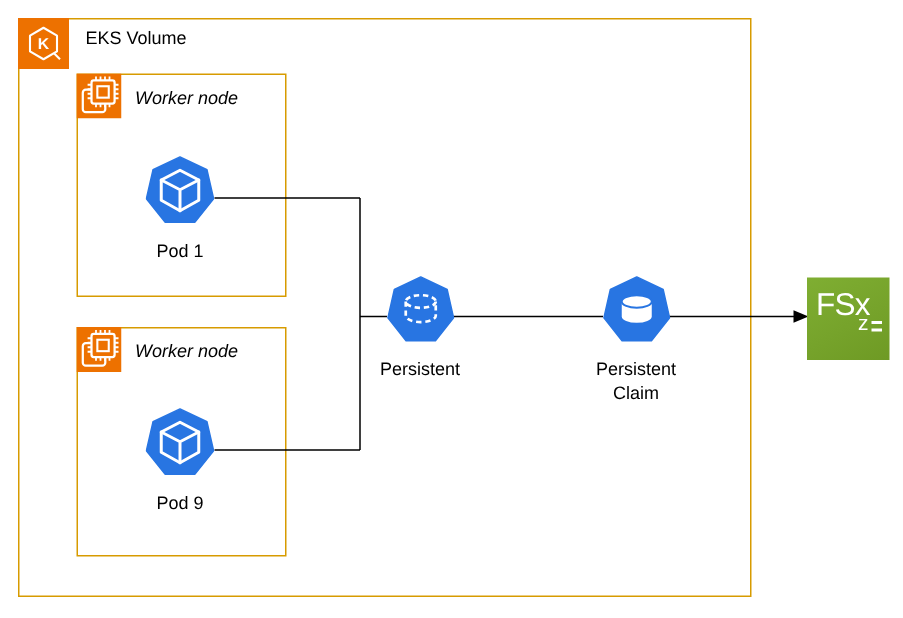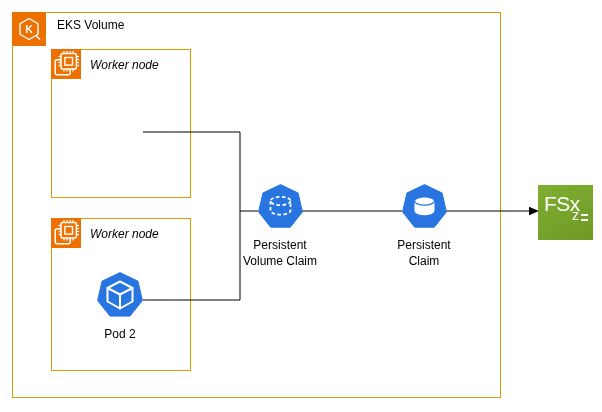--- a/index.html
+++ b/index.html
@@ -71,20 +71,32 @@
             <line x1="25.4" y1="10.5" x2="28" y2="10.5"></line>
           <line x1="25.4" y1="13.5" x2="28" y2="13.5"></line>
             <line x1="25.4" y1="16.5" x2="28" y2="16.5"></line>
         </g>
         <rect x="10" y="4.6" width="15.4" height="15.4" rx="1.5" fill="#ED7100" stroke="#ffffff" stroke-width="1.5"></rect>
         <rect x="13.9" y="8.5" width="7.6" height="7.6" fill="none" stroke="#ffffff" stroke-width="1.4"></rect>
       </svg>
     </span>
     <span class="box-label wn-label">Worker node</span>
 
+    <div class="node pod1">
+      <span>
+        <svg width="46" height="46" viewBox="0 0 46 46">
+          <polygon points="23,0.6 41,9.2 45.4,28.5 33,44.1 13,44.1 0.6,28.5 5,9.2" fill="#2875E2" stroke="#2875E2" stroke-width="1" stroke-linejoin="round"></polygon>
+          <g fill="none" stroke="#ffffff" stroke-width="2" stroke-linejoin="round" stroke-linecap="round">
+            <path d="M23 9.5 L35.5 16 V29.5 L23 36.5 L10.5 29.5 V16 Z"></path>
+            <path d="M10.5 16 L23 22.5 L35.5 16 M23 22.5 V36.5"></path>
+          </g>
+        </svg>
+      </span>
+      <span class="nlabel">Pod 1</span>
+    </div>
   </div>
 
   <div class="box wn2">
     <span class="corner-icon">
       <svg width="30" height="30" viewBox="0 0 30 30">
         <rect width="30" height="30" fill="#ED7100"></rect>
         <rect x="4.2" y="10.8" width="15" height="15" rx="2" fill="none" stroke="#ffffff" stroke-width="1.5"></rect>
         <g stroke="#ffffff" stroke-width="1.2">
           <line x1="13" y1="2" x2="13" y2="4.6"></line>
             <line x1="16" y1="2" x2="16" y2="4.6"></line>
@@ -112,40 +124,40 @@
     <div class="node pod2">
       <span>
         <svg width="46" height="46" viewBox="0 0 46 46">
           <polygon points="23,0.6 41,9.2 45.4,28.5 33,44.1 13,44.1 0.6,28.5 5,9.2" fill="#2875E2" stroke="#2875E2" stroke-width="1" stroke-linejoin="round"></polygon>
           <g fill="none" stroke="#ffffff" stroke-width="2" stroke-linejoin="round" stroke-linecap="round">
             <path d="M23 9.5 L35.5 16 V29.5 L23 36.5 L10.5 29.5 V16 Z"></path>
             <path d="M10.5 16 L23 22.5 L35.5 16 M23 22.5 V36.5"></path>
           </g>
         </svg>
       </span>
-      <span class="nlabel">Pod 2</span>
+      <span class="nlabel">Pod 9</span>
     </div>
   </div>
 
   <svg class="connectors" width="602" height="412">
     <path d="M143 132 H240 M143 300 H240 M240 132 V300 M240 211 H258 M302 211 H402 M446 211 H530" fill="none" stroke="#000000" stroke-width="1"></path>
     <polygon points="539,211 529,206.8 529,215.2" fill="#000000"></polygon>
   </svg>
 
   <div class="node pvc-node">
     <span>
       <svg width="45" height="45" viewBox="0 0 45 45">
         <polygon points="22.5,0.6 40.1,9 44.4,27.9 32.3,43.2 12.7,43.2 0.6,27.9 4.9,9" fill="#2875E2" stroke="#2875E2" stroke-width="1" stroke-linejoin="round"></polygon>
         <g fill="none" stroke="#ffffff" stroke-width="1.8" stroke-dasharray="3.5,2.5">
           <ellipse cx="22.5" cy="17" rx="10" ry="4.2"></ellipse>
           <path d="M12.5 17 V26.5 A10 4.2 0 0 0 32.5 26.5 V17"></path>
         </g>
       </svg>
     </span>
-    <span class="nlabel"><span>Persistent</span><br><span>Volume Claim</span></span>
+    <span class="nlabel"><span>Persistent</span><br></span>
   </div>
 
   <div class="node pv-node">
     <span>
       <svg width="45" height="45" viewBox="0 0 45 45">
         <polygon points="22.5,0.6 40.1,9 44.4,27.9 32.3,43.2 12.7,43.2 0.6,27.9 4.9,9" fill="#2875E2" stroke="#2875E2" stroke-width="1" stroke-linejoin="round"></polygon>
         <path d="M12.5 17 V27 A10 4.2 0 0 0 32.5 27 V17 Z" fill="#ffffff"></path>
         <ellipse cx="22.5" cy="17" rx="10" ry="4.2" fill="#ffffff" stroke="#2875E2" stroke-width="1.3"></ellipse>
       </svg>
     </span>

